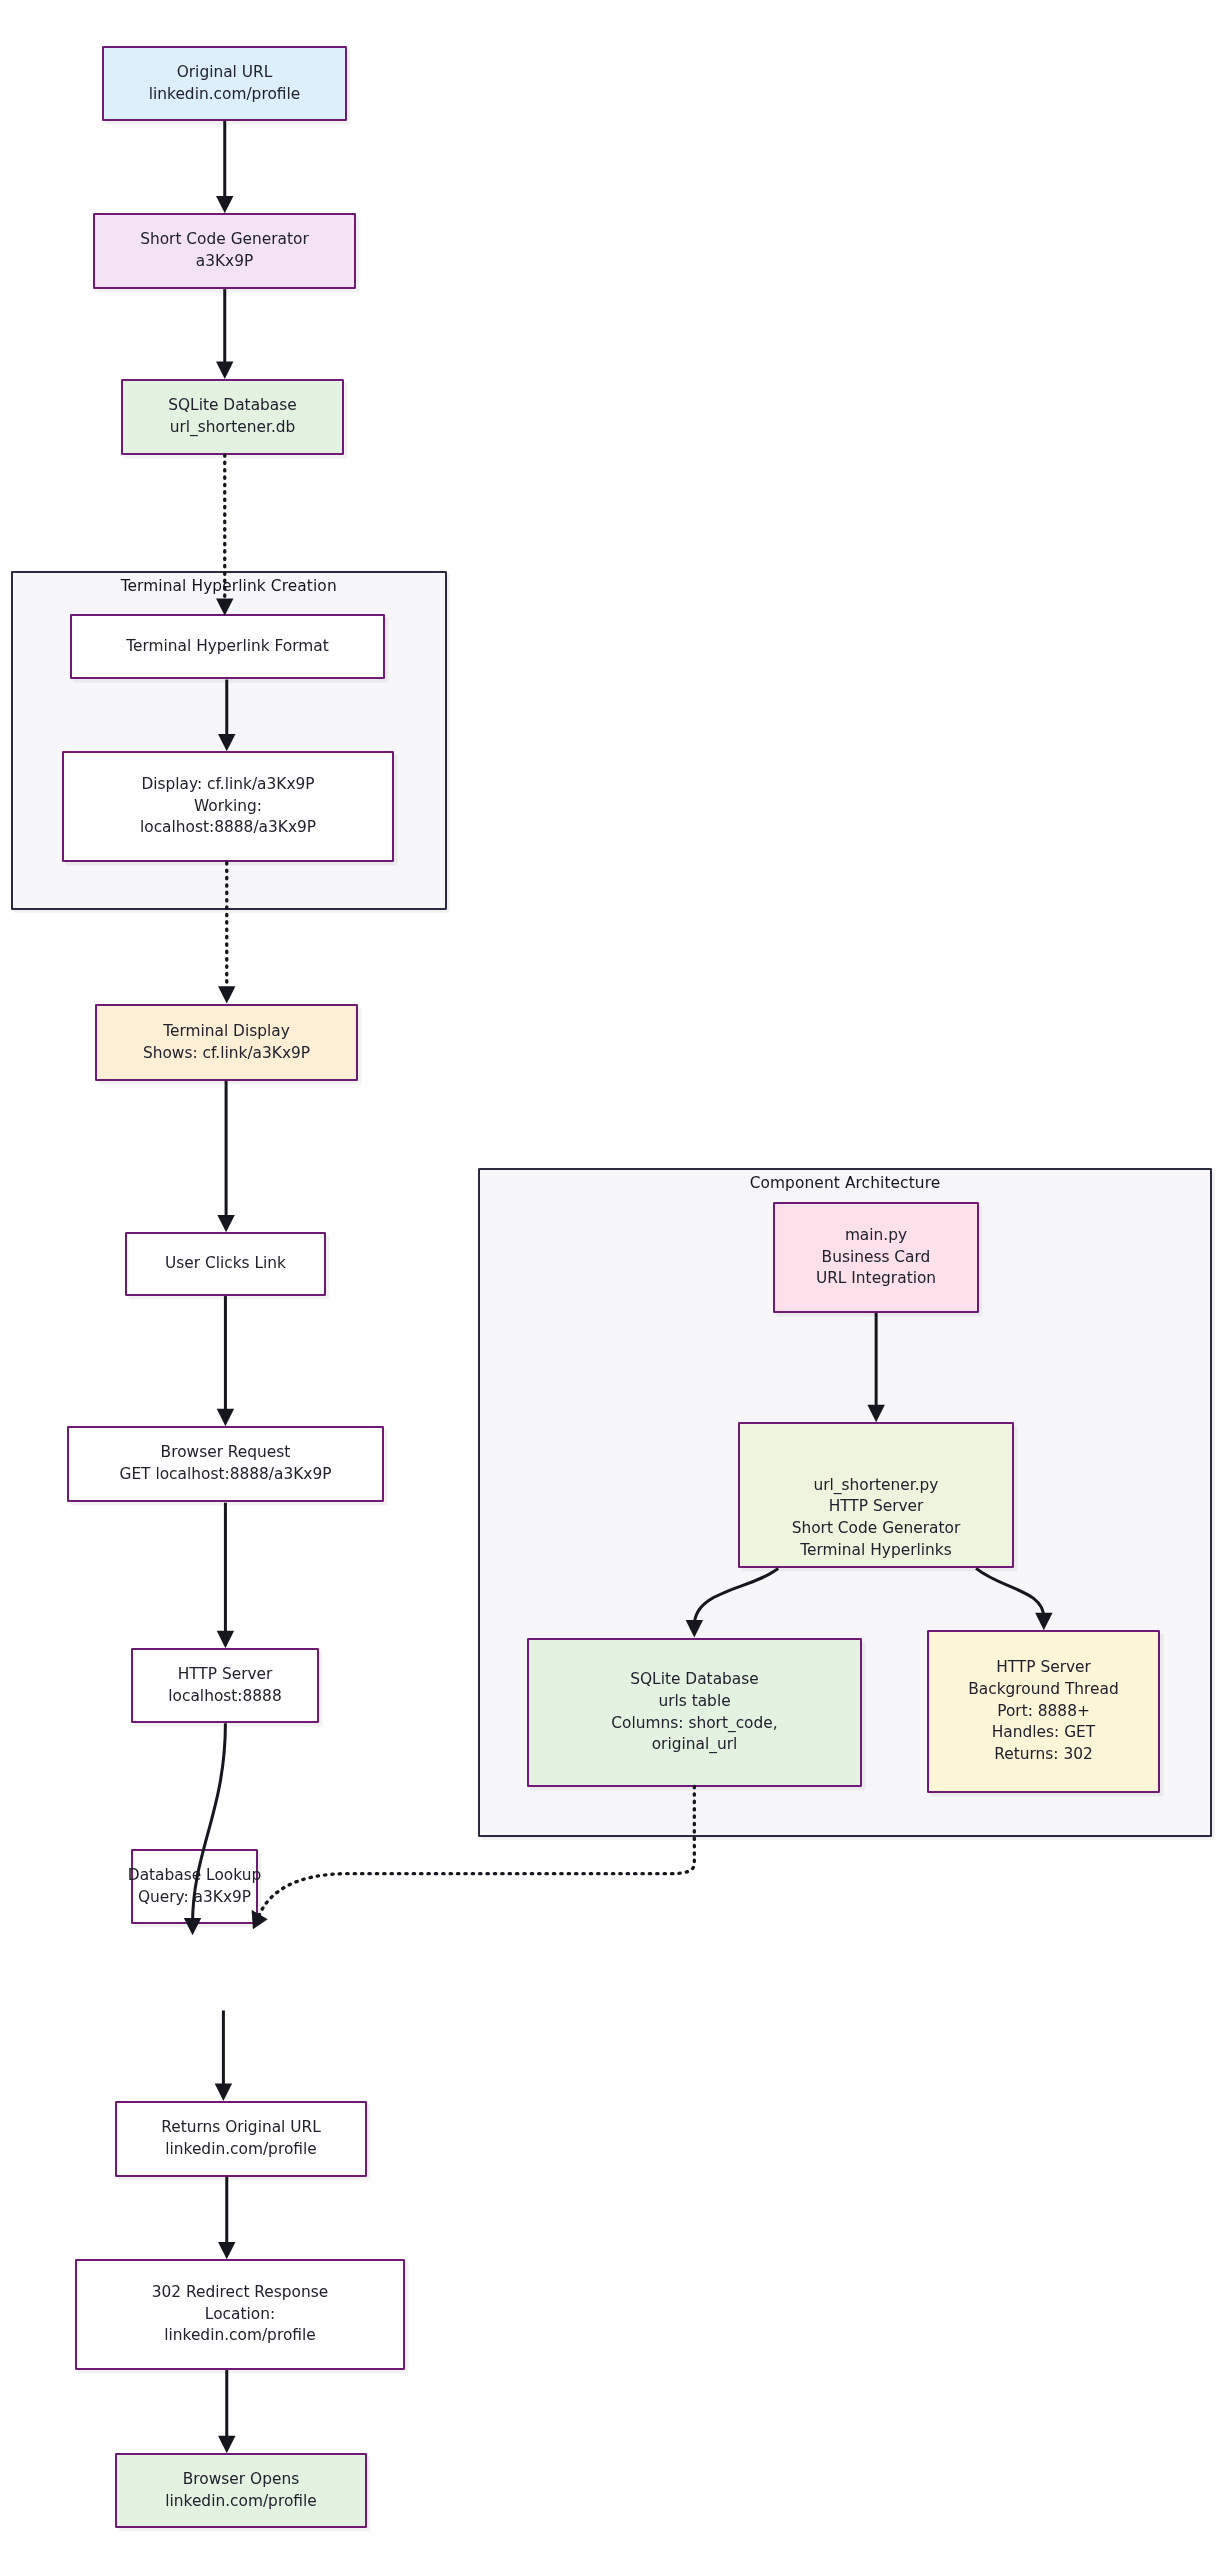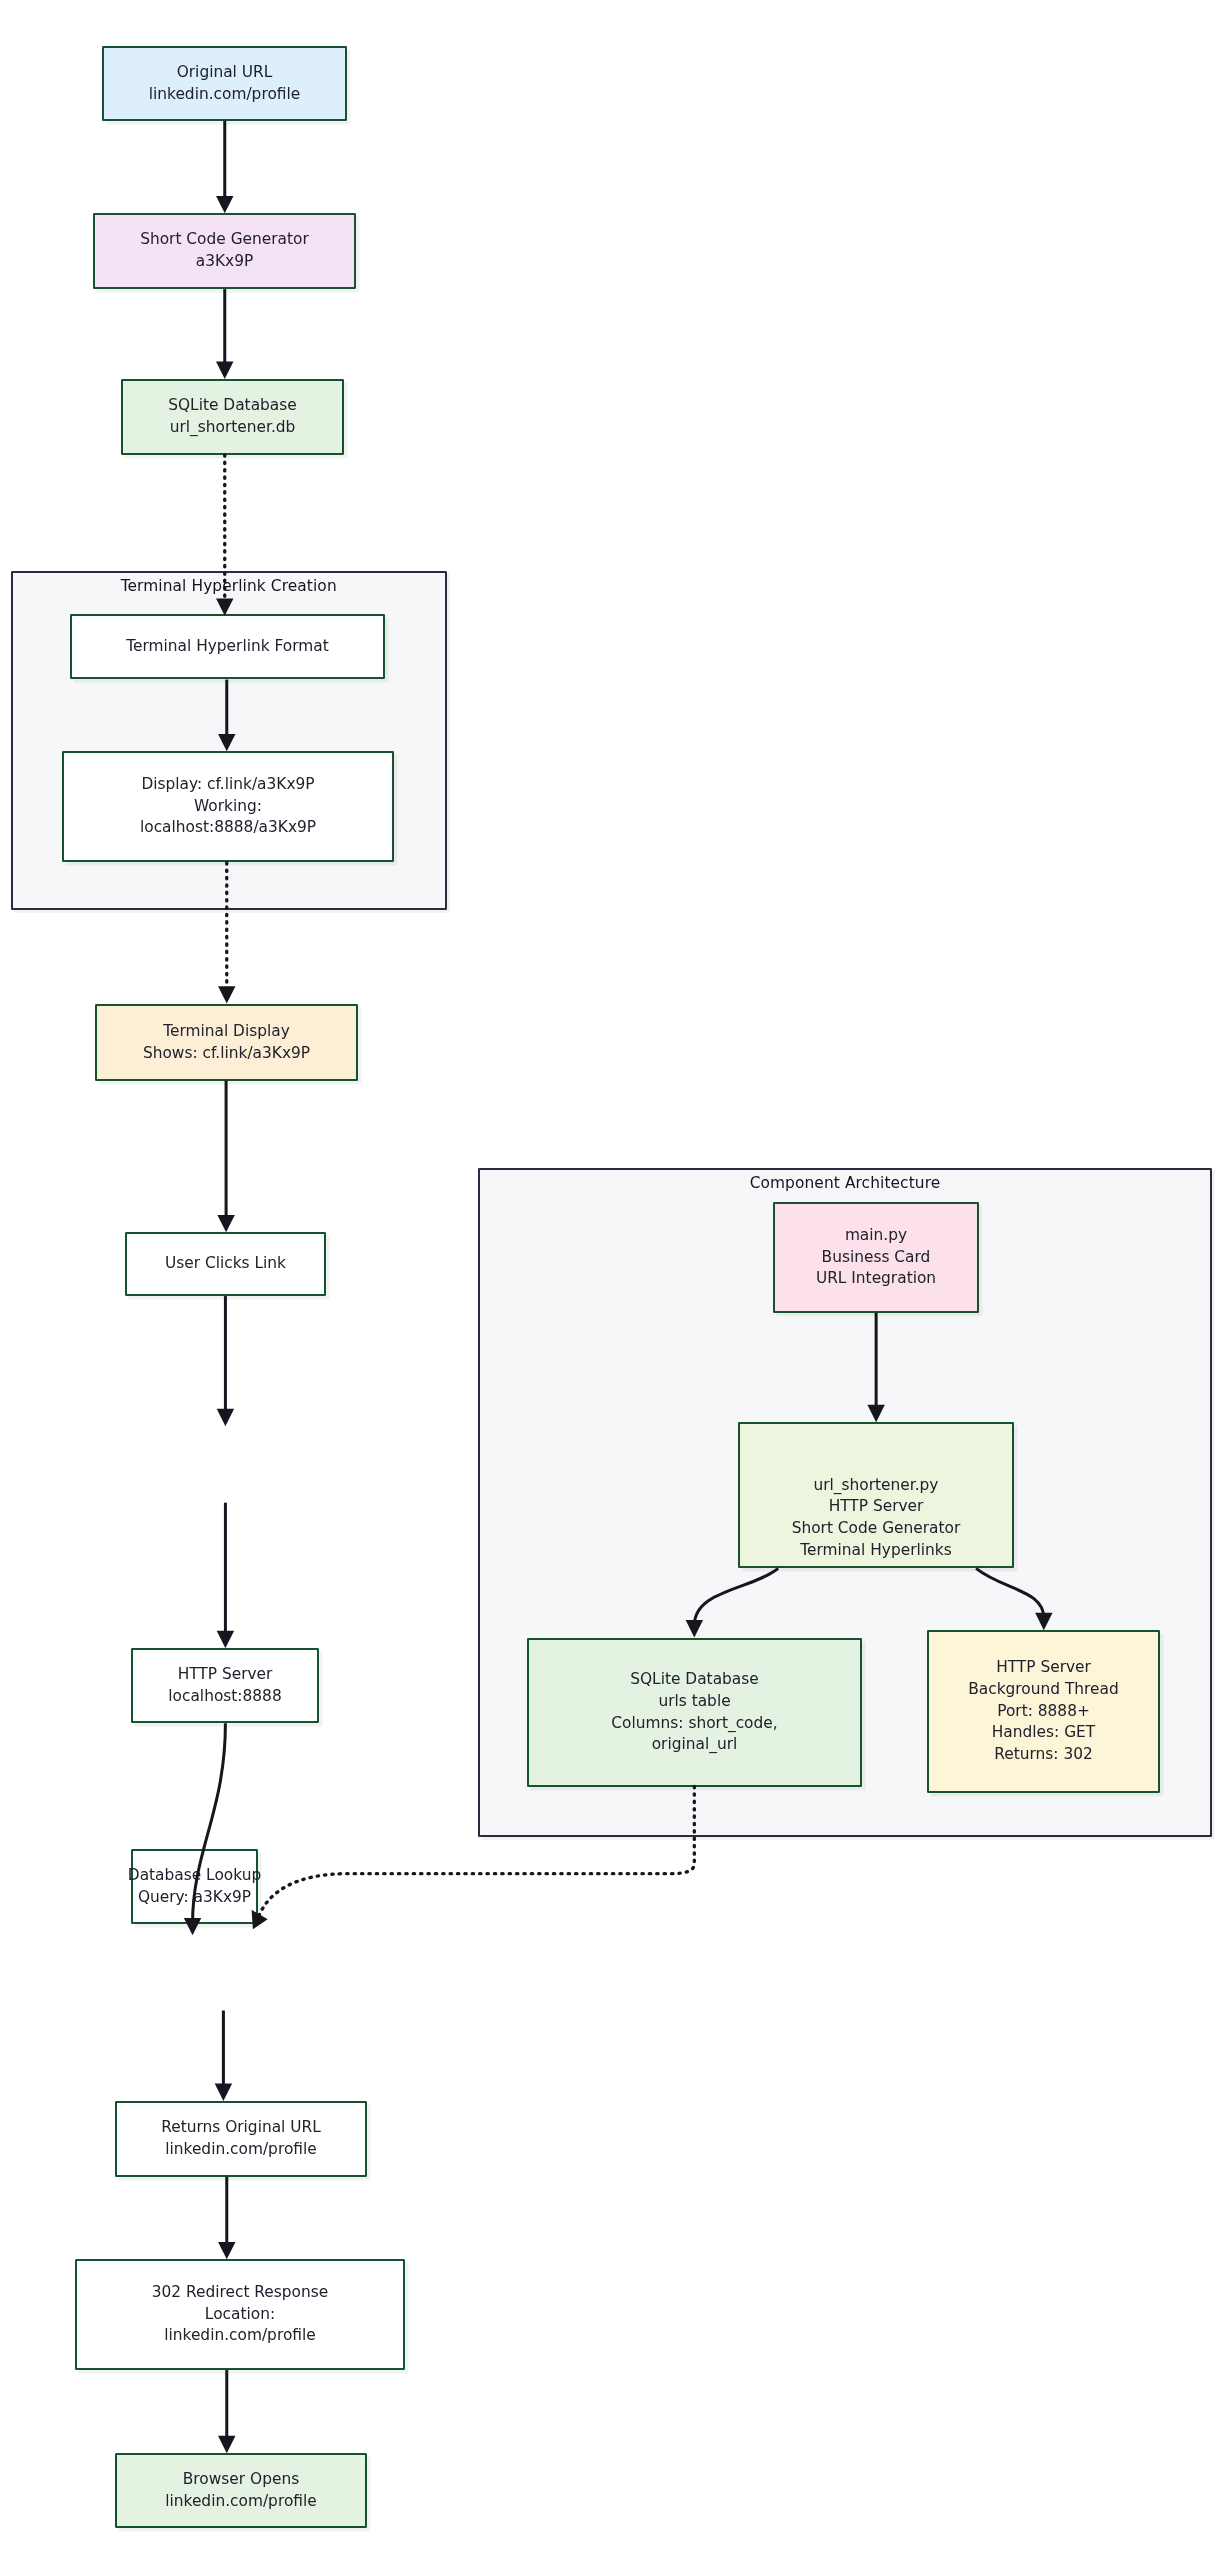--- a/index.html
+++ b/index.html
@@ -20,21 +20,21 @@
     text-align:center;
     font-size:15.4px;
     color:#14141f;
     letter-spacing:0.1px;
     white-space:nowrap;
   }
 
   .node{
     position:absolute;
     box-sizing:border-box;
-    border:2px solid #14532d;
+    border:2px solid #701a75;
     border-radius:1.3px;
     background:#ffffff;
     display:flex;
     flex-direction:column;
     align-items:center;
     justify-content:center;
     text-align:center;
     color:#21212e;
     font-size:15.4px;
     line-height:1.42;
@@ -95,20 +95,24 @@
 
   <div class="node fill-orange" style="left:95px;top:1004px;width:263px;height:77px;">
     <span class="ln">Terminal Display</span>
     <span class="ln">Shows: cf.link/a3Kx9P</span>
   </div>
 
   <div class="node fill-white" style="left:125px;top:1232px;width:201px;height:64px;">
     <span class="ln">User Clicks Link</span>
   </div>
 
+  <div class="node fill-white" style="left:67px;top:1426px;width:317px;height:76px;">
+    <span class="ln">Browser Request</span>
+    <span class="ln">GET localhost:8888/a3Kx9P</span>
+  </div>
 
   <div class="node fill-white" style="left:131px;top:1648px;width:188px;height:75px;">
     <span class="ln">HTTP Server</span>
     <span class="ln">localhost:8888</span>
   </div>
 
   <div class="node fill-white" style="left:131px;top:1849px;width:127px;height:75px;min-width:127px;">
     <span class="ln">Database Lookup</span>
     <span class="ln">Query: a3Kx9P</span>
   </div>

